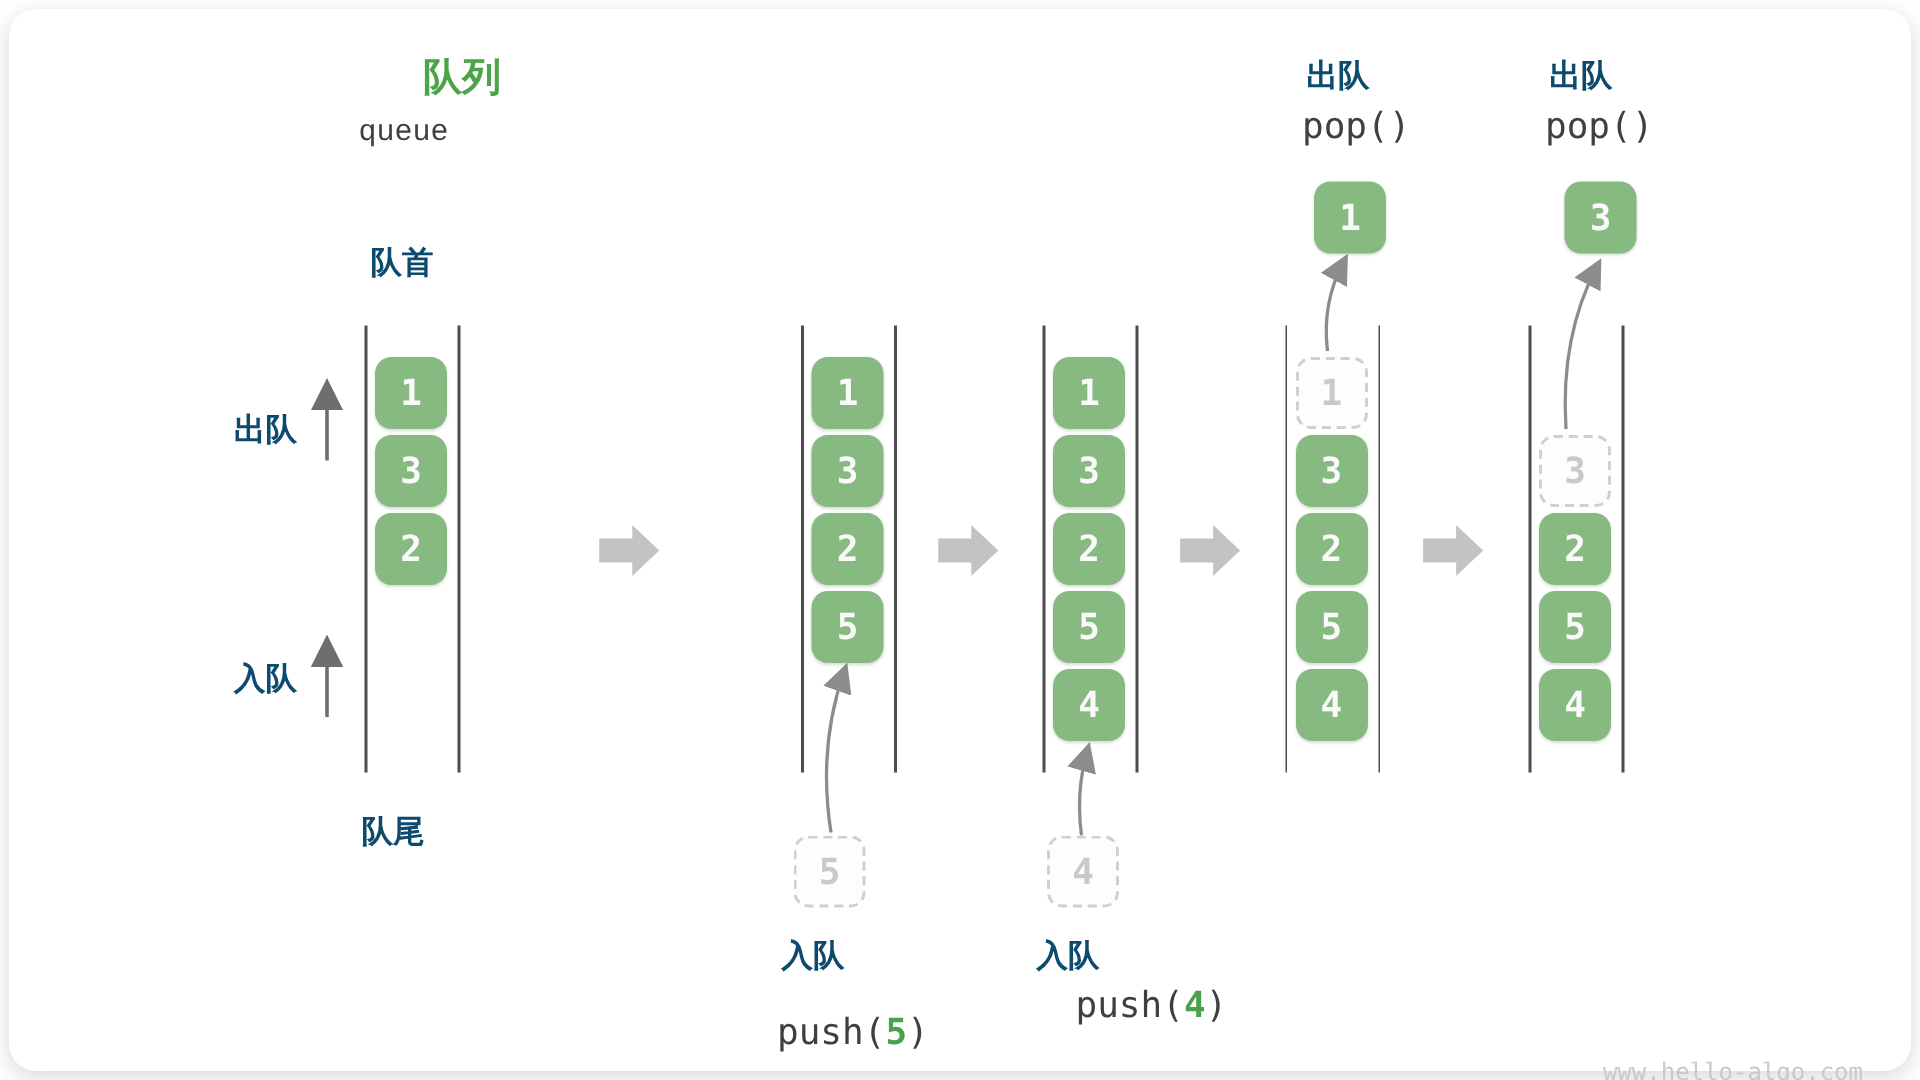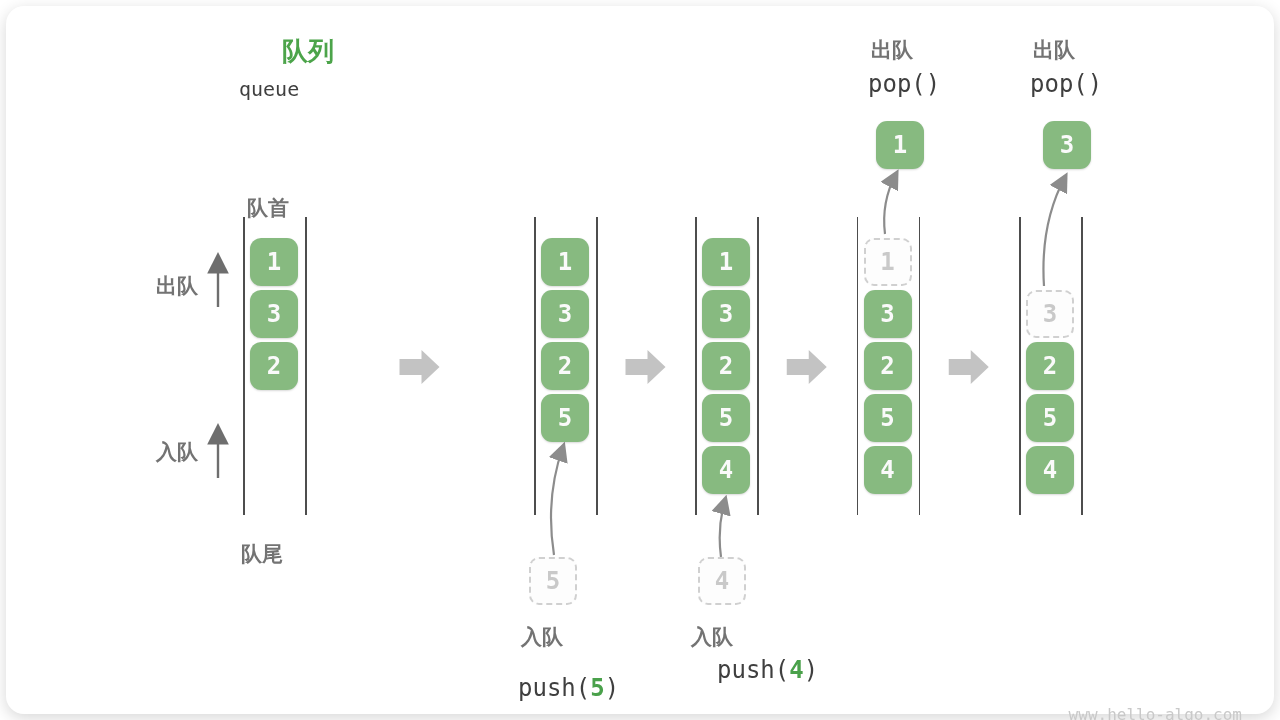--- a/index.html
+++ b/index.html
@@ -1,23 +1,23 @@
 <!DOCTYPE html>
 <html><head>
 <meta charset="utf-8">
 <style>
   html,body{margin:0;padding:0;width:1280px;height:720px;background:#ffffff;overflow:hidden;}
   *{box-sizing:border-box;}
   .card{position:absolute;left:6px;top:6px;width:1268px;height:708px;background:#ffffff;
         border-radius:18px;box-shadow:0 4px 16px rgba(0,0,0,0.16);}
   .abs{position:absolute;}
-  .zh{font-family:Liberation Serif, serif;font-weight:600;color:#737373;}
+  .zh{font-family:Liberation Serif, serif;font-weight:600;color:#0c4a6e;}
   .mono{font-family:"DejaVu Sans Mono","Liberation Mono",monospace;color:#3f3f3f;}
   .title-zh{font-family:"Liberation Sans","DejaVu Sans",sans-serif;font-weight:700;font-size:26px;color:#4ca44a;}
-  .title-en{font-size:20px;}
+  .title-en{font-size:20px;font-family:Liberation Mono, monospace;}
   .lbl-fr{font-size:21px;}
   .lbl-side{font-size:21px;}
   .op-zh{font-size:21px;}
   .op-code{font-size:24px;}
   .op-code .arg{color:#4aa14b;font-weight:700;}
   .qline{position:absolute;width:1.6px;background:#4d4d4d;}
   .qbox{position:absolute;width:48px;height:48px;border-radius:11px;background:#87ba80;
         color:#fafafa;display:flex;align-items:center;justify-content:center;
         font-family:"DejaVu Sans Mono","Liberation Mono",monospace;font-weight:700;font-size:24px;
         box-shadow:0 1px 2px rgba(0,0,0,0.15);}
@@ -49,21 +49,21 @@
       <polygon points="942.75,353 964.75,353 964.75,344 982.75,361 964.75,378 964.75,369 942.75,369" fill="#c3c3c3"></polygon>
       <path d="M548,549 Q539,492 557,441" fill="none" stroke="#8c8c8c" stroke-width="2.2" marker-end="url(#mCurve)"></path>
       <path d="M715,551 Q711,522 719,494" fill="none" stroke="#8c8c8c" stroke-width="2.2" marker-end="url(#mCurve)"></path>
       <path d="M879,228 Q875,196 890,168" fill="none" stroke="#8c8c8c" stroke-width="2.2" marker-end="url(#mCurve)"></path>
       <path d="M1038,280 Q1034,218 1059,171" fill="none" stroke="#8c8c8c" stroke-width="2.2" marker-end="url(#mCurve)"></path>
     </svg>
 
   <div class="abs title-zh" style="left:236px;top:28px;margin-left:40px;">队列</div>
   <div class="abs mono title-en" style="left:233px;top:71px;">queue</div>
 
-  <div class="abs zh lbl-fr" style="left:241px;top:155px;margin-top:33px;">队首</div>
+  <div class="abs zh lbl-fr" style="left:241px;top:155px;">队首</div>
   <div class="abs zh lbl-fr" style="left:235px;top:534px;">队尾</div>
   <div class="abs zh lbl-side" style="left:150px;top:266px;">出队</div>
   <div class="abs zh lbl-side" style="left:150px;top:432px;">入队</div>
 
   <div id="dyn">
       <div class="qline" style="left: 237px; top: 211px; height: 298px;"></div>
       <div class="qline" style="left: 299px; top: 211px; height: 298px;"></div>
       <div class="qbox" style="left: 244px; top: 232px;">1</div>
       <div class="qbox" style="left: 244px; top: 284px;">3</div>
       <div class="qbox" style="left: 244px; top: 336px;">2</div>

